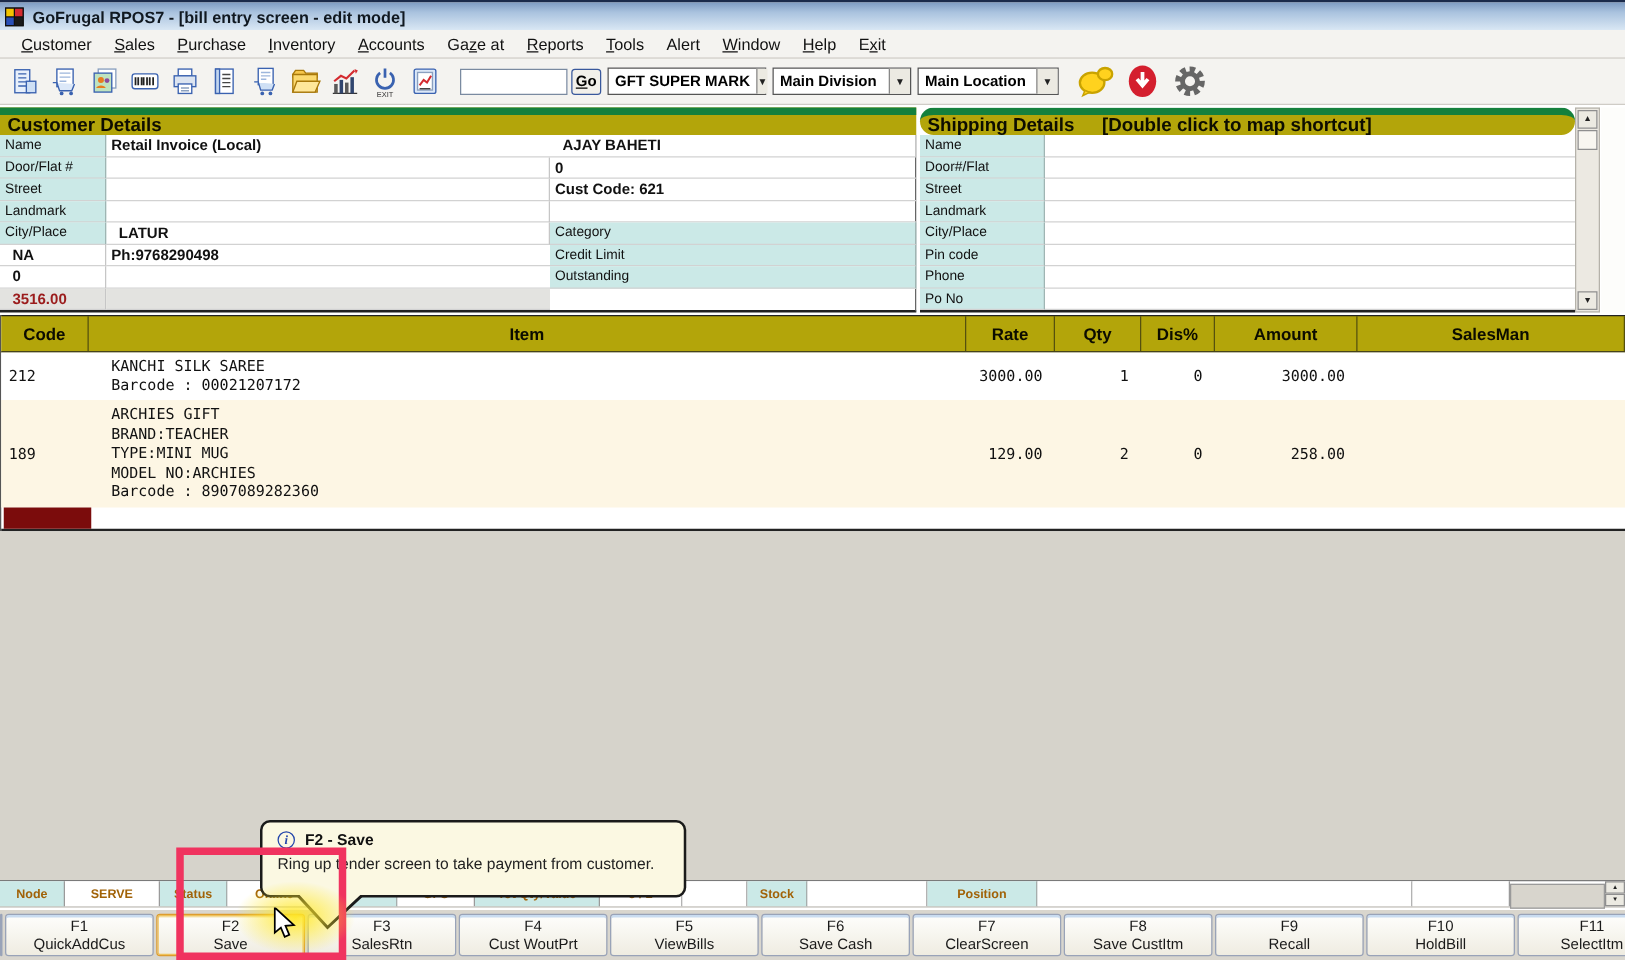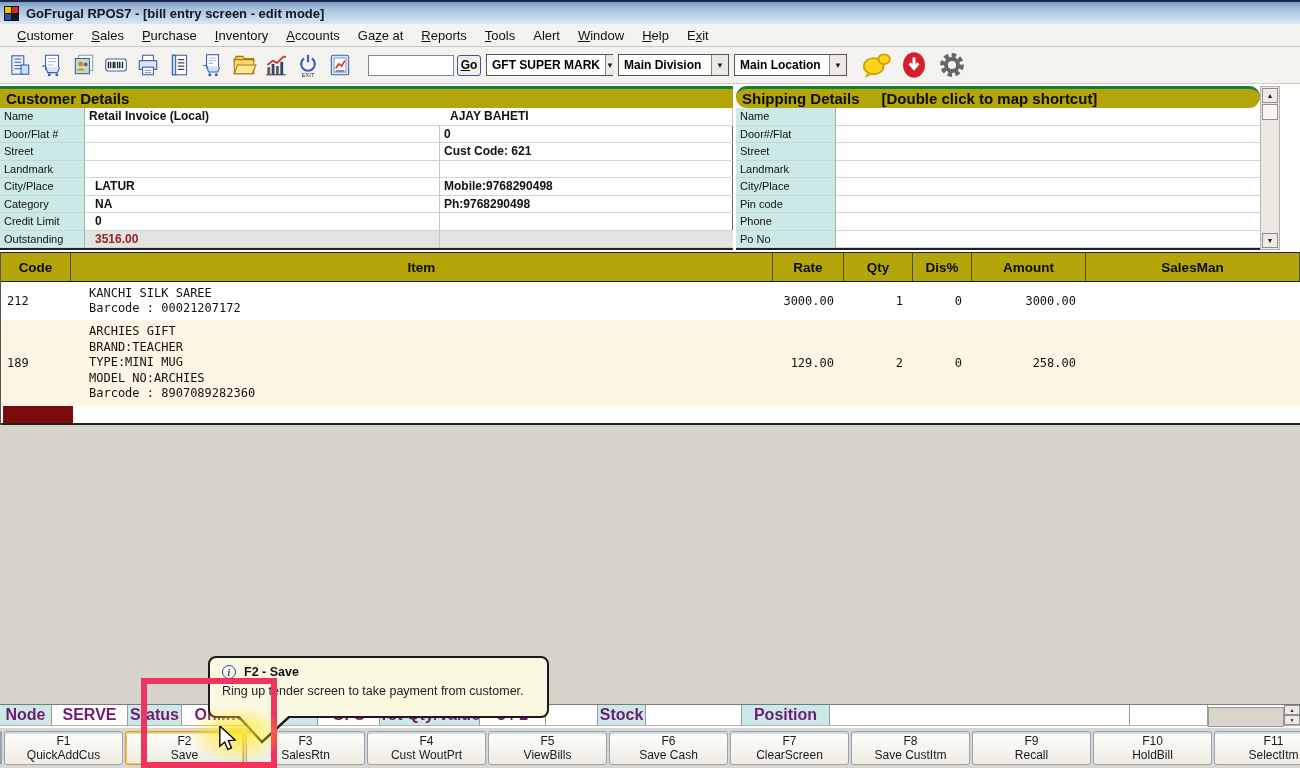--- a/index.html
+++ b/index.html
@@ -34,21 +34,21 @@
   .tb-select .val { font-size:12px; font-weight:bold; padding:0 5px; white-space:nowrap; }
   .tb-select .arrow { width:17px; height:100%; border-left:1px solid #888; background:#eceae2;
     display:flex; align-items:center; justify-content:center; font-size:8px; color:#222; margin-left:auto; }
   .tb-right { display:flex; align-items:center; margin-left:12px; }
   .tb-right .tbtn { width:34px; height:30px; }
   .tb-right svg { width:30px; height:30px; }
 
   
   .panel-head { position:absolute; top:84px; height:22px; background:#b3a50a; color:#0d0d00;
     font-size:15px; font-weight:bold; display:flex; align-items:center; padding-left:6px;
-    border-top:3px solid #15803d; }
+    border-top:6px solid #15803d; }
   #cust-head { left:0; width:733px; }
   #ship-head { left:736px; width:524px;border-radius:11px; }
   #ship-head .sub { margin-left:22px; font-weight:bold; }
   .grid-panel { position:absolute; top:106px; display:grid; grid-auto-rows:17.5px; background:#fff;
     border-bottom:2px solid #222; }
   #customer-grid { left:0; width:733px; grid-template-columns:85px 355px 293px; border-right:1px solid #666; }
   #shipping-grid { left:736px; width:524px; grid-template-columns:100px 1fr; }
   .cell { border-bottom:1px solid #d2d2d2; font-size:11px; display:flex; align-items:center; padding:0 4px;
     overflow:hidden; white-space:nowrap; }
   .cell.lbl { background:#cbe9e7; border-right:1px solid #9fb5b3; color:#111; }
@@ -79,21 +79,21 @@
   .maroon-strip { width:70px; height:17px; background:#7b0c0c; margin-left:2px; }
   .table-bottom { border-bottom:2px solid #222; }
 
   
   .void-area { position:absolute; left:0; top:423px; width:1300px; height:279px; background:#d6d3cb; }
 
   
   .statusbar { position:absolute; left:0; top:702px; width:1300px; height:22px; background:#fff;
     border-top:1px solid #7a7a7a; border-bottom:1px solid #b5b2aa; display:flex; }
   .stc { height:100%; border-right:1px solid #9a9a9a; display:flex; align-items:center; justify-content:center;
-    font-weight:bold; font-size:16px; color:#701a75; overflow:hidden; white-space:nowrap; }
+    font-weight:bold; font-size:10px; color:#a16207; overflow:hidden; white-space:nowrap; }
   .stc.label { background:#cbe9e7; }
   .stc.value { background:#fff; }
   .stc.inset { background:#d8d5cd; border:1px solid #9a9a9a; margin:2px 0; }
   .spinner { width:16px; display:flex; flex-direction:column; }
   .spinner div { flex:1; border:1px solid #8f8f8f; background:#eceae2; font-size:5px;
     display:flex; align-items:center; justify-content:center; color:#222; }
 
   
   .fkeybar { position:absolute; left:0; top:726px; width:1300px; height:42px; background:#d9d6ce;
     display:flex; padding:3px 0 0 0; }
@@ -295,21 +295,20 @@
       <div class="cell v v1"></div>
       <div class="cell v">0</div>
       <div class="cell lbl">Street</div>
       <div class="cell v v1"></div>
       <div class="cell v">Cust Code: 621</div>
       <div class="cell lbl">Landmark</div>
       <div class="cell v v1"></div>
       <div class="cell v"></div>
       <div class="cell lbl">City/Place</div>
       <div class="cell v v1">LATUR</div>
-      <div class="cell v">Mobile:9768290498</div>
       <div class="cell lbl">Category</div>
       <div class="cell v v1">NA</div>
       <div class="cell v">Ph:9768290498</div>
       <div class="cell lbl">Credit Limit</div>
       <div class="cell v v1">0</div>
       <div class="cell v"></div>
       <div class="cell lbl">Outstanding</div>
       <div class="cell v v1 gray red">3516.00</div>
       <div class="cell v gray"></div>
     </div>

